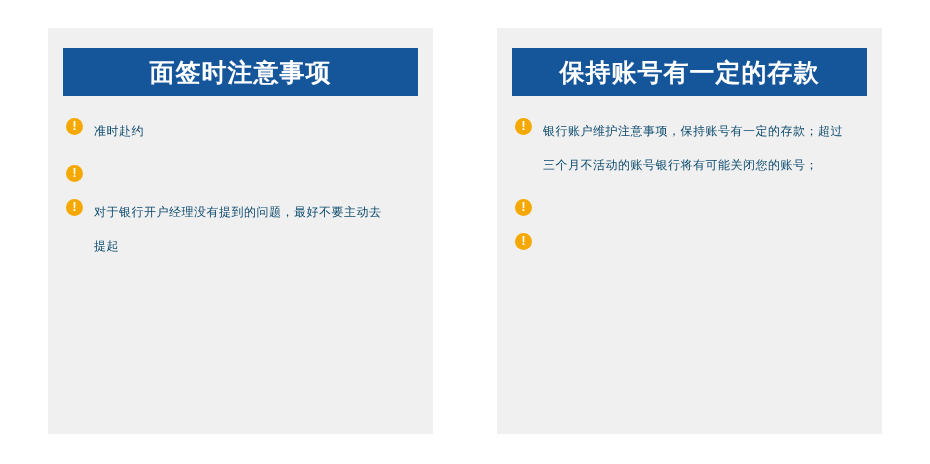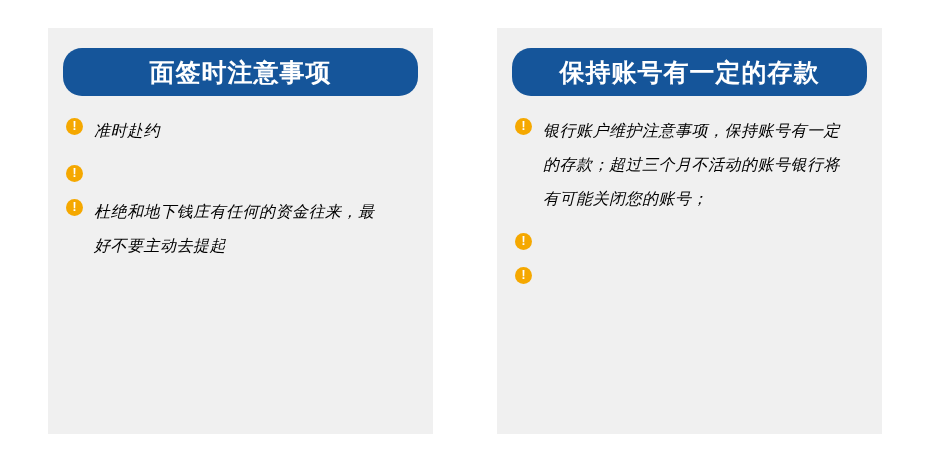--- a/index.html
+++ b/index.html
@@ -32,21 +32,20 @@
   }
   .panel-header {
     margin: 20px 15px 0 15px;
     height: 48px;
     background: #15559a;
     color: #ffffff;
     display: flex;
     align-items: center;
     justify-content: center;
     text-align: center;
-    border-radius: 19px;
   }
   .panel-header .title-text {
     font-size: 25px;
     font-weight: bold;
     letter-spacing: 1px;
     line-height: 1;
   }
   .panel-body {
     padding: 18px 24px 10px 18px;
     flex: 1;
@@ -70,25 +69,24 @@
     color: #ffffff;
     font-size: 12px;
     font-weight: bold;
     line-height: 17px;
     text-align: center;
     margin-top: 4px;
     margin-right: 11px;
     font-family: "Liberation Sans", sans-serif;
   }
   .item-text {
-    font-size: 16px;
-    color: #000000;
+    font-size: 12px;
+    color: #0c4a6e;
     line-height: 34px;
     letter-spacing: 0.5px;
-    font-style: italic;
   }
   .left .item-text { max-width: 290px; }
   .right .item-text { max-width: 300px; }
 </style>
 </head>
 <body>
 
 <div class="board">
 
   <div class="panel left">
@@ -99,21 +97,21 @@
       <ul class="items">
         <li>
           <span class="bullet-icon">!</span>
           <span class="item-text">准时赴约</span>
         </li>
         <li>
           <span class="bullet-icon">!</span>
         </li>
         <li>
           <span class="bullet-icon">!</span>
-          <span class="item-text">杜绝和地下钱庄有任何的资金往来，最好不要主动去提起</span>
+          <span class="item-text">对于银行开户经理没有提到的问题，最好不要主动去提起</span>
         </li>
       </ul>
     </div>
   </div>
 
   <div class="panel right">
     <div class="panel-header">
       <span class="title-text">保持账号有一定的存款</span>
     </div>
     <div class="panel-body">

